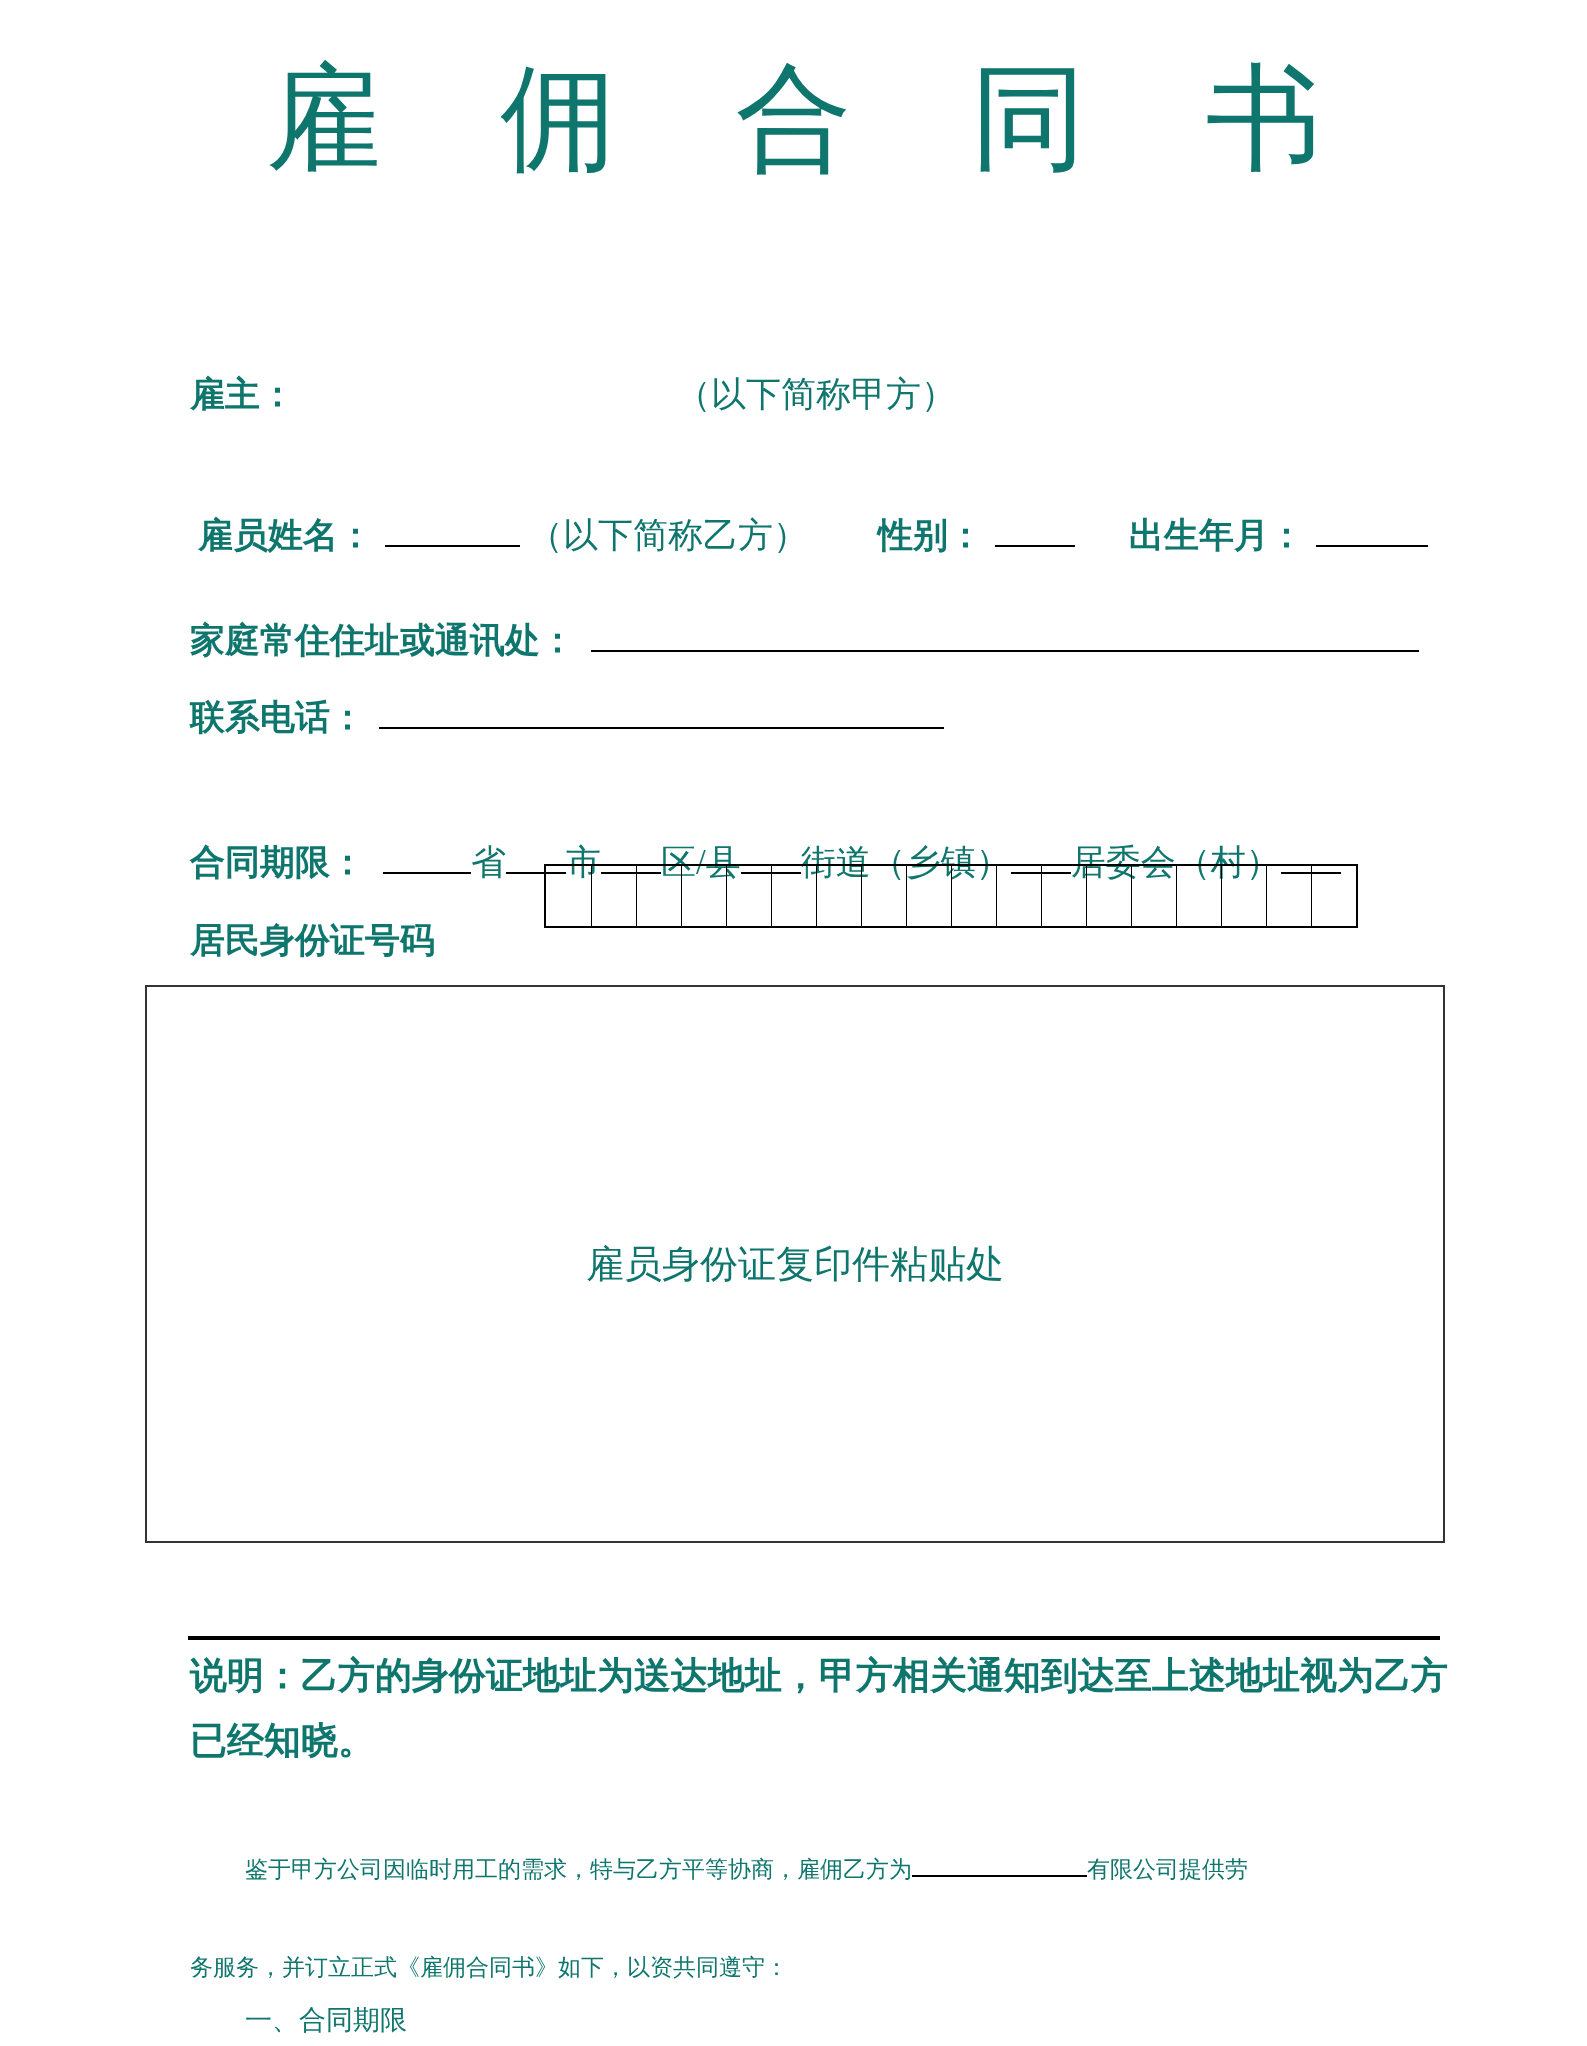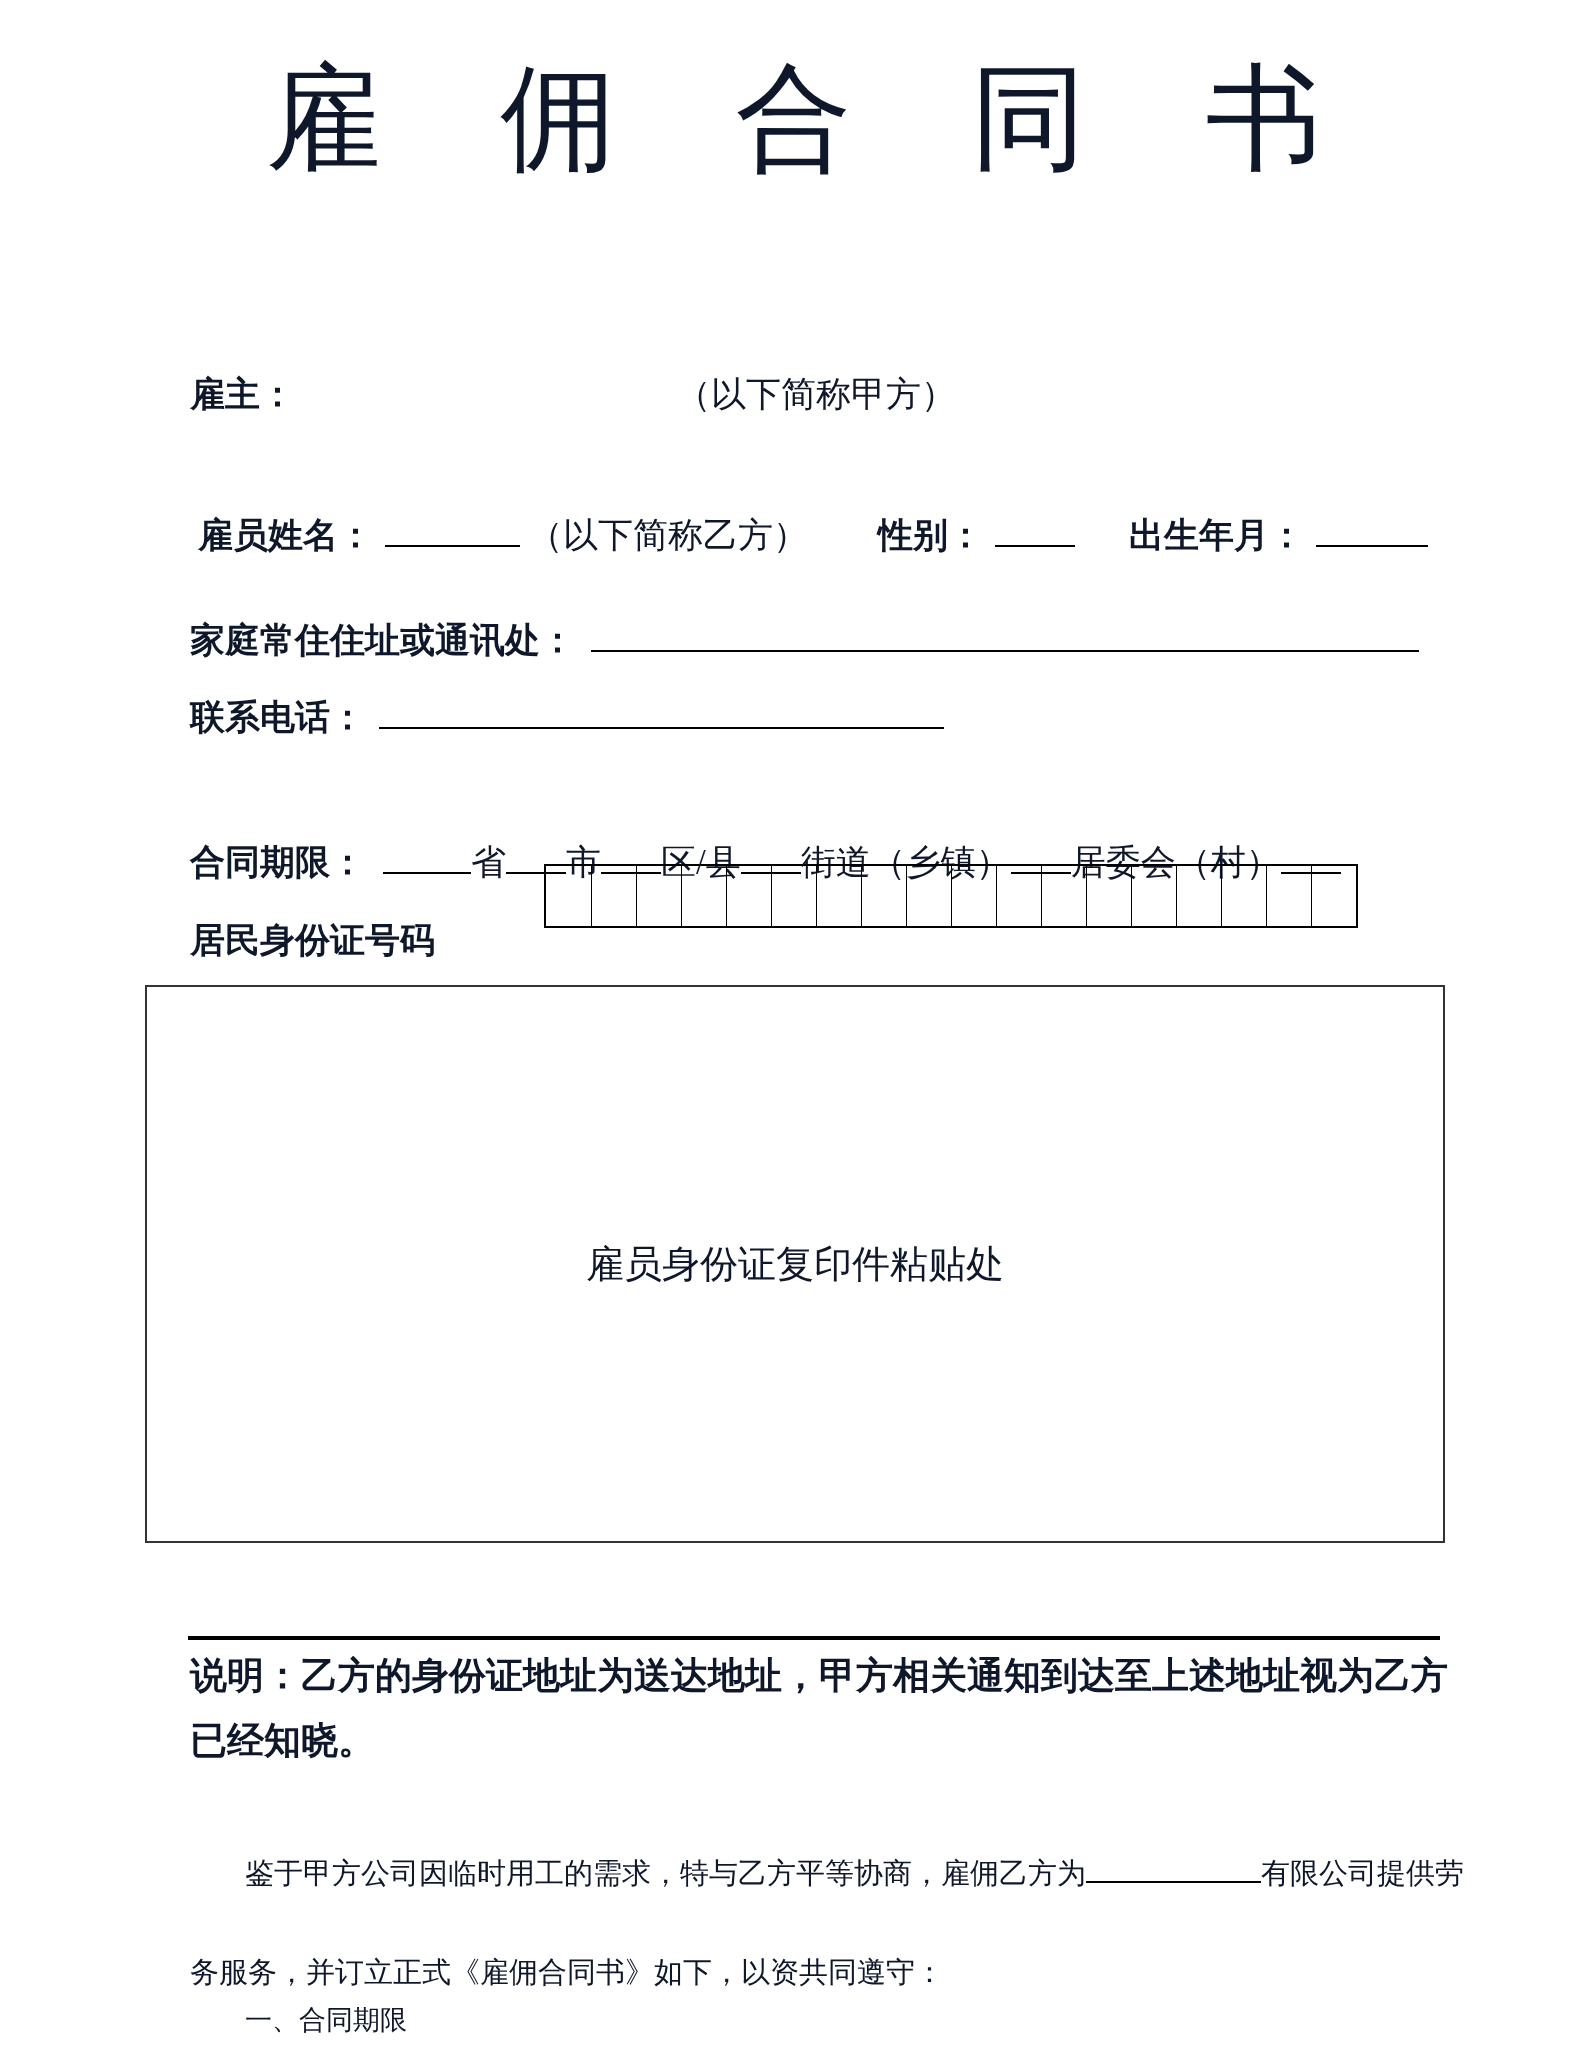--- a/index.html
+++ b/index.html
@@ -1,19 +1,19 @@
 <!DOCTYPE html>
 <html lang="zh"><head>
 <meta charset="utf-8">
 <style>
   html,body{margin:0;padding:0;background:#ffffff;}
   .page{
     position:relative;
     width:1587px;height:2046px;
-    background:#fff;color:#0f172a;
+    background:#fff;color:#0f766e;
     font-family:"Liberation Serif","DejaVu Serif",serif;
     overflow:hidden;
   }
   .row{position:absolute;white-space:nowrap;font-size:35px;line-height:1.4;margin-top:40px;}
   .b{font-weight:700;}
   .blank{
     display:inline-block;height:1em;
     border-bottom:2px solid #000;
     vertical-align:baseline;
   }
@@ -64,21 +64,21 @@
     display:flex;align-items:center;justify-content:center;
   }
   .paste-box .paste-label{font-size:38px;font-weight:400;}
   .divider{
     position:absolute;top:1636px;left:188px;
     width:1252px;height:4px;background:#000;
   }
   .note-line{position:absolute;left:190px;font-size:37px;font-weight:700;white-space:nowrap;line-height:1.3;}
   .note-1{top:1652px;}
   .note-2{top:1717px;}
-  .pre-line{position:absolute;font-size:29px;font-weight:400;white-space:nowrap;line-height:1.4;}
+  .pre-line{position:absolute;font-size:23px;font-weight:400;white-space:nowrap;line-height:1.4;}
   .pre-1{top:1852px;left:245px;}
   .pre-1 .blank-company{width:175px;}
   .pre-2{top:1952px;left:190px;}
   .sec-heading{position:absolute;top:2002px;left:245px;font-size:27px;font-weight:400;white-space:nowrap;}
 </style>
 </head>
 <body>
 
 <div class="page">
 

